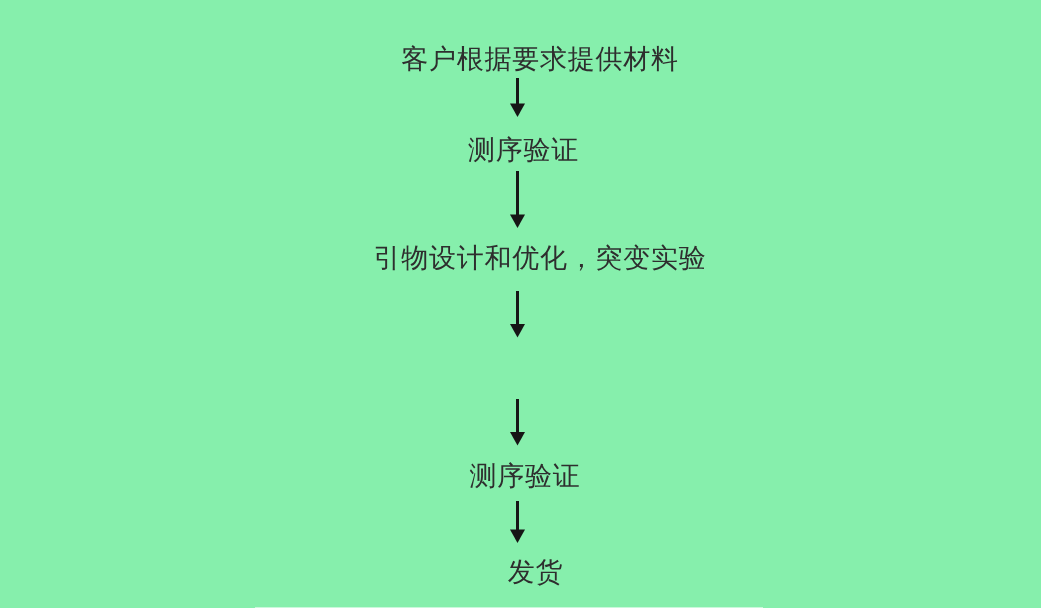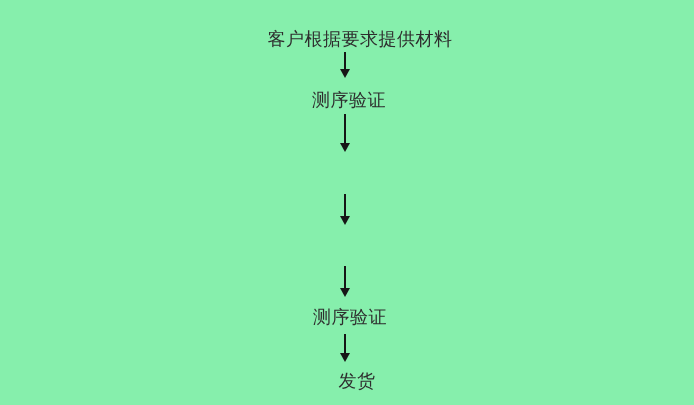--- a/index.html
+++ b/index.html
@@ -70,20 +70,21 @@
 <div class="canvas">
 
   <div class="step step1">客户根据要求提供材料</div>
 
   <div class="arrow arrow1"></div>
 
   <div class="step step2">测序验证</div>
 
   <div class="arrow arrow2"></div>
 
+  <div class="step step3">引物设计和优化，突变实验</div>
 
   <div class="arrow arrow3"></div>
 
 
   <div class="arrow arrow4"></div>
 
   <div class="step step5">测序验证</div>
 
   <div class="arrow arrow5"></div>
 

